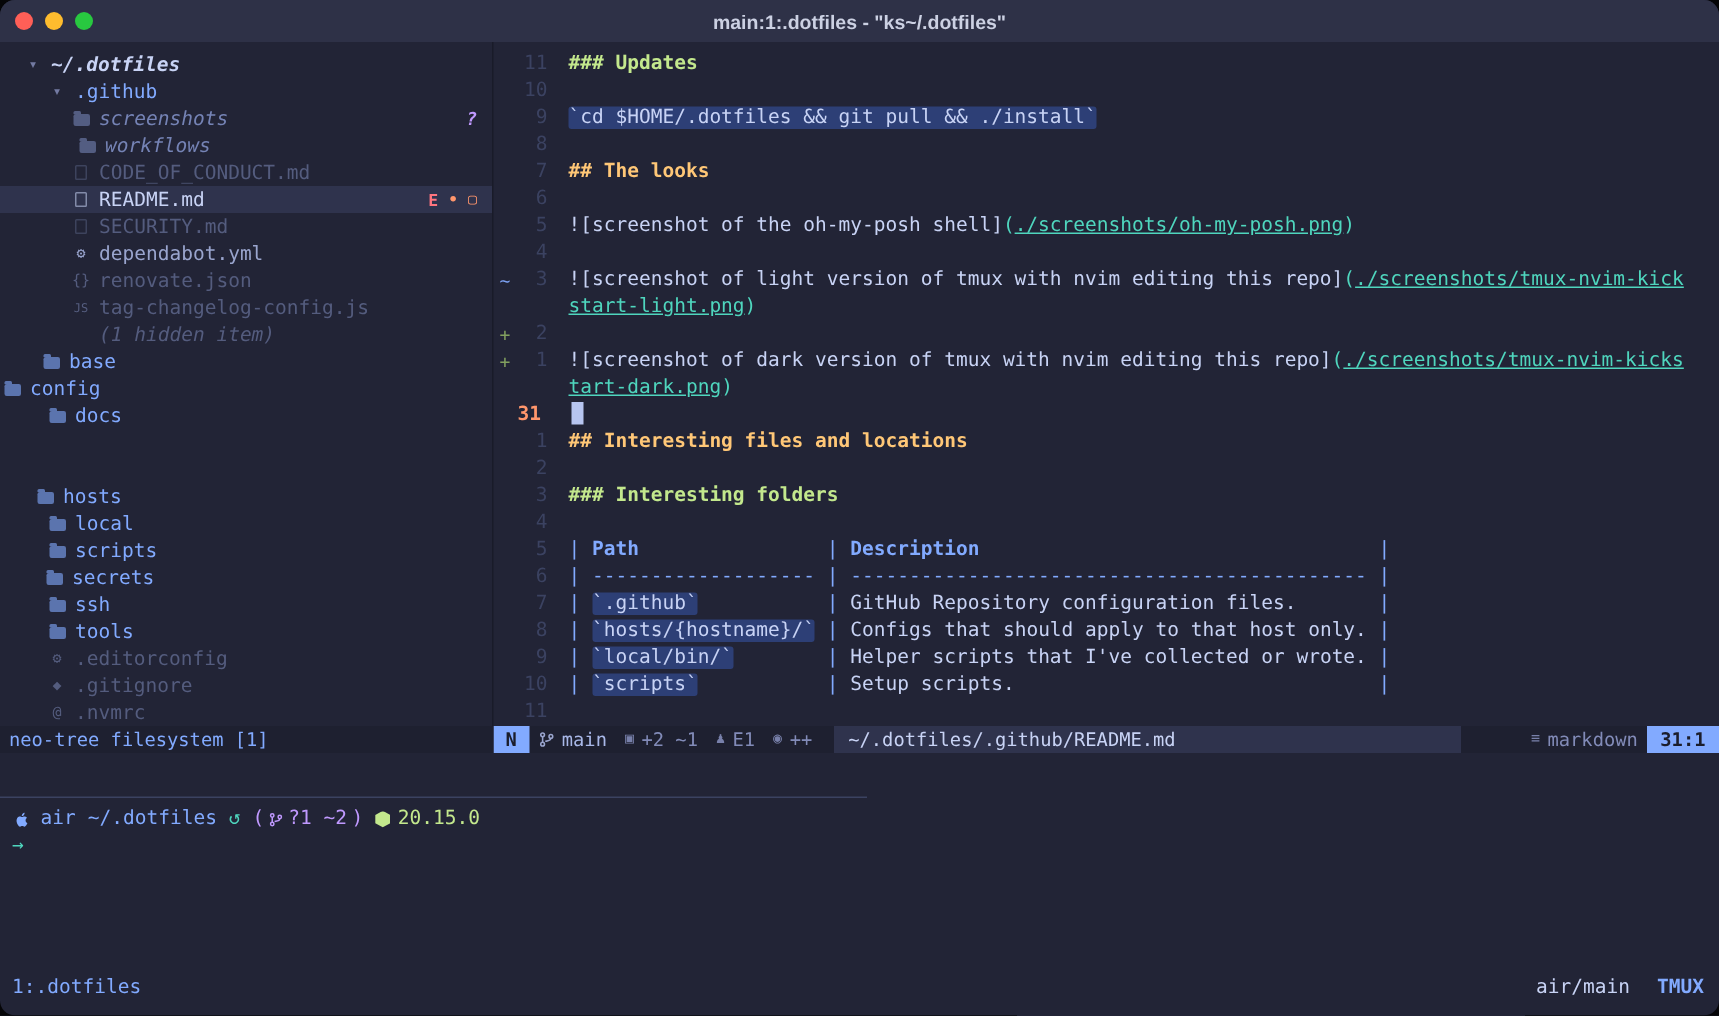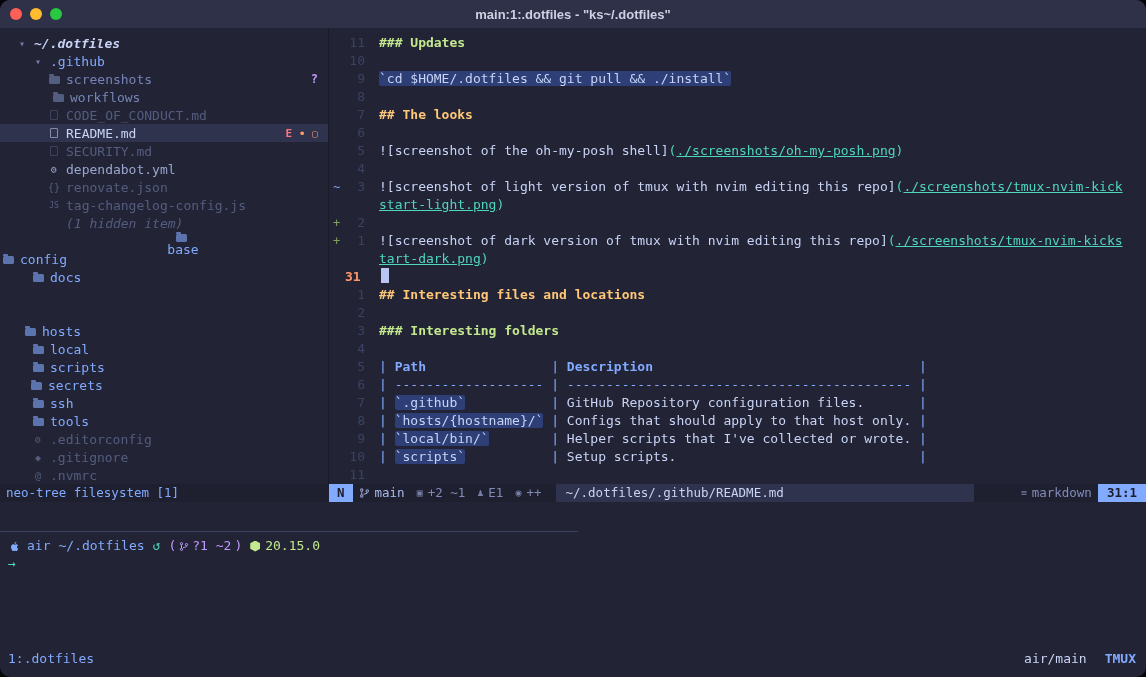--- a/index.html
+++ b/index.html
@@ -17,21 +17,21 @@
   .light.red{background:#ff5f57;} .light.yellow{background:#febc2e;} .light.green{background:#28c840;}
   .title{font-family:"Liberation Sans",sans-serif;font-size:13px;font-weight:600;color:#ccd1e3;}
   
   .nvim{height:474px;flex:none;display:flex;flex-direction:column;}
   .panes{flex:1;display:flex;overflow:hidden;}
   .tree{width:329px;flex:none;border-right:1px solid #191b29;padding-top:6px;box-sizing:border-box;overflow:hidden;}
   .trow{height:18px;display:flex;align-items:center;font-size:13px;white-space:pre;color:var(--grey);}
   .trow .icon{width:16px;flex:none;display:inline-flex;justify-content:center;align-items:center;font-size:10px;margin-right:4px;}
   .trow.root{color:var(--fg);font-weight:bold;font-style:italic;}
   .trow.folder{color:var(--blue);}
-  .trow.folder-muted{color:#7583b5;}
+  .trow.folder-muted{color:#7583b5;font-style:italic;}
   .trow.dim{color:var(--dim);}
   .trow.norm{color:var(--grey);}
   .trow.hint{color:var(--dim);font-style:italic;}
   .trow.active{background:var(--sel);color:var(--fg);}
   .i-chev{color:#737aa2;font-size:9px;}
   .shape-folder{display:inline-block;width:11px;height:8px;background:currentColor;border-radius:1.5px;position:relative;opacity:.6;margin-top:2px;}
   .shape-folder::before{content:"";position:absolute;top:-2px;left:0;width:5px;height:2px;background:currentColor;border-radius:1px 1px 0 0;}
   .shape-file{display:inline-block;width:8px;height:10px;border:1px solid currentColor;border-radius:1px;opacity:.55;box-sizing:border-box;}
   .badges{margin-left:auto;padding-right:10px;display:flex;gap:6px;font-size:11px;align-items:center;}
   .bdg.be{color:var(--red);font-weight:bold;}
@@ -105,21 +105,21 @@
           <div class="trow folder" style="padding-left: 30px;"><span class="icon i-chev">▾</span><span class="tlabel">.github</span></div>
           <div class="trow folder-muted" style="padding-left: 46px;"><span class="icon"><span class="shape-folder"></span></span><span class="tlabel">screenshots</span><span class="badges"><span class="bdg bq">?</span></span></div>
           <div class="trow folder-muted" style="padding-left: 50px;"><span class="icon"><span class="shape-folder"></span></span><span class="tlabel">workflows</span></div>
           <div class="trow dim" style="padding-left: 46px;"><span class="icon"><span class="shape-file"></span></span><span class="tlabel">CODE_OF_CONDUCT.md</span></div>
           <div class="trow active" style="padding-left: 46px;"><span class="icon"><span class="shape-file"></span></span><span class="tlabel">README.md</span><span class="badges"><span class="bdg be">E</span><span class="bdg bd">•</span><span class="bdg bs">▢</span></span></div>
           <div class="trow dim" style="padding-left: 46px;"><span class="icon"><span class="shape-file"></span></span><span class="tlabel">SECURITY.md</span></div>
           <div class="trow norm" style="padding-left: 46px;"><span class="icon">⚙</span><span class="tlabel">dependabot.yml</span></div>
           <div class="trow dim" style="padding-left: 46px;"><span class="icon">{}</span><span class="tlabel">renovate.json</span></div>
           <div class="trow dim" style="padding-left: 46px;"><span class="icon" style="font-size: 8px;">JS</span><span class="tlabel">tag-changelog-config.js</span></div>
           <div class="trow hint" style="padding-left: 46px;"><span class="icon"></span><span class="tlabel">(1 hidden item)</span></div>
-          <div class="trow folder" style="padding-left: 38px; flex-direction: column;"><span class="icon"><span class="shape-folder"></span></span><span class="tlabel">base</span></div>
+          <div class="trow folder" style="padding-left: 26px;"><span class="icon"><span class="shape-folder"></span></span><span class="tlabel">base</span></div>
           <div class="trow folder" style=""><span class="icon"><span class="shape-folder"></span></span><span class="tlabel">config</span></div>
           <div class="trow folder" style="padding-left: 30px;"><span class="icon"><span class="shape-folder"></span></span><span class="tlabel">docs</span></div>
           <div class="trow folder" style="padding-left: 22px; margin-top: 36px;"><span class="icon"><span class="shape-folder"></span></span><span class="tlabel">hosts</span></div>
           <div class="trow folder" style="padding-left: 30px;"><span class="icon"><span class="shape-folder"></span></span><span class="tlabel">local</span></div>
           <div class="trow folder" style="padding-left: 30px;"><span class="icon"><span class="shape-folder"></span></span><span class="tlabel">scripts</span></div>
           <div class="trow folder" style="padding-left: 28px;"><span class="icon"><span class="shape-folder"></span></span><span class="tlabel">secrets</span></div>
           <div class="trow folder" style="padding-left: 30px;"><span class="icon"><span class="shape-folder"></span></span><span class="tlabel">ssh</span></div>
           <div class="trow folder" style="padding-left: 30px;"><span class="icon"><span class="shape-folder"></span></span><span class="tlabel">tools</span></div>
           <div class="trow dim" style="padding-left: 30px;"><span class="icon">⚙</span><span class="tlabel">.editorconfig</span></div>
           <div class="trow dim" style="padding-left: 30px;"><span class="icon">◆</span><span class="tlabel">.gitignore</span></div>

